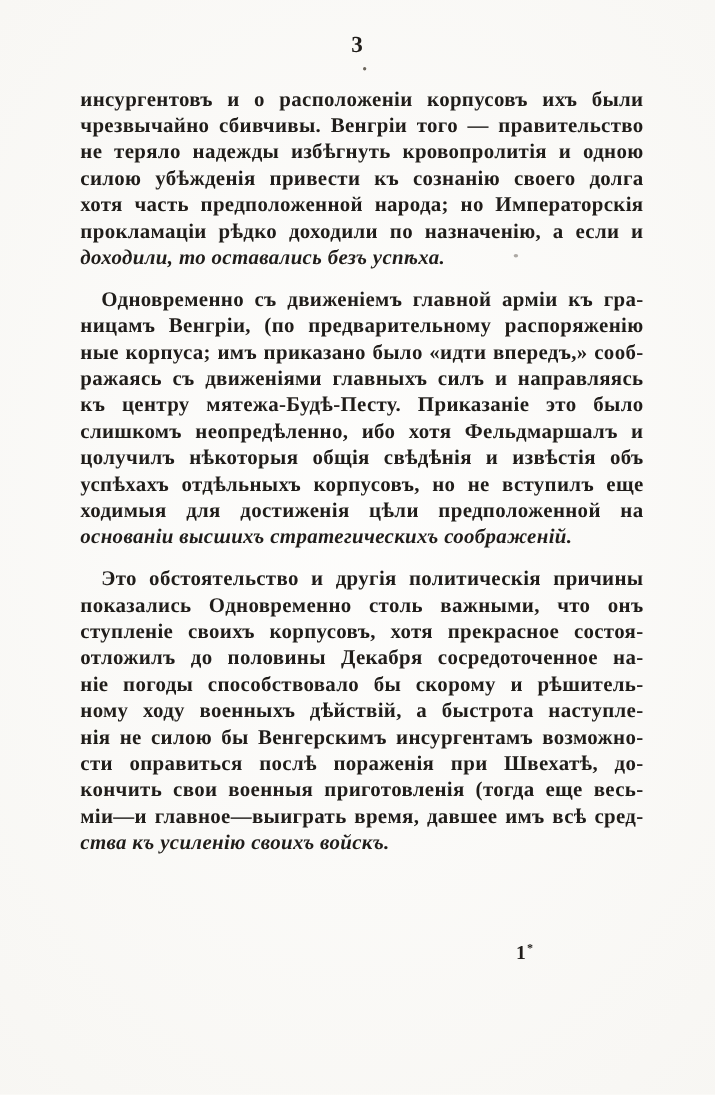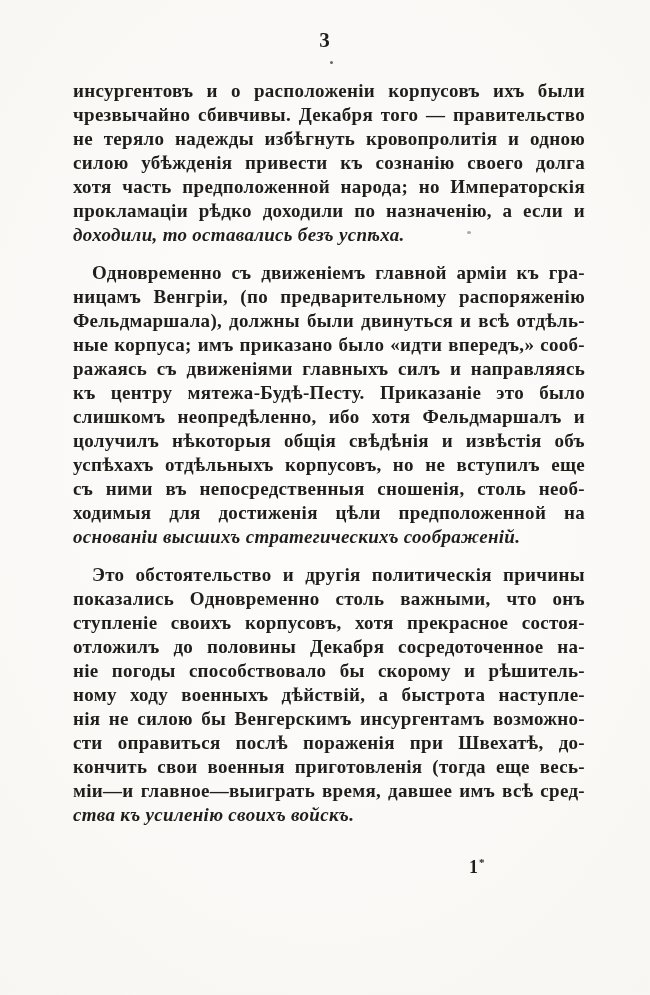--- a/index.html
+++ b/index.html
@@ -90,39 +90,37 @@
   <div class="page-number">3</div>
 
   <span class="speck s1"></span>
   <span class="speck s2"></span>
   <span class="speck s3"></span>
 
   <div class="text-block">
 
     <div class="para">
       <div class="line just">инсургентовъ и о расположеніи корпусовъ ихъ были</div>
-      <div class="line just">чрезвычайно сбивчивы. Декабря того — правительство</div>
+      <div class="line just">чрезвычайно сбивчивы. Венгріи того — правительство</div>
       <div class="line just">не теряло надежды избѣгнуть кровопролитія и одною</div>
       <div class="line just">силою убѣжденія привести къ сознанію своего долга</div>
       <div class="line just">хотя часть предположенной народа; но Императорскія</div>
       <div class="line just">прокламаціи рѣдко доходили по назначенію, а если и</div>
       <div class="line last">доходили, то оставались безъ успѣха.</div>
     </div>
 
     <div class="para">
       <div class="line just indent">Одновременно съ движеніемъ главной арміи къ гра-</div>
       <div class="line just">ницамъ Венгріи, (по предварительному распоряженію</div>
-      <div class="line just">Фельдмаршала), должны были двинуться и всѣ отдѣль-</div>
       <div class="line just">ные корпуса; имъ приказано было «идти впередъ,» сооб-</div>
       <div class="line just">ражаясь съ движеніями главныхъ силъ и направляясь</div>
       <div class="line just">къ центру мятежа-Будѣ-Песту. Приказаніе это было</div>
       <div class="line just">слишкомъ неопредѣленно, ибо хотя Фельдмаршалъ и</div>
       <div class="line just">цолучилъ нѣкоторыя общія свѣдѣнія и извѣстія объ</div>
       <div class="line just">успѣхахъ отдѣльныхъ корпусовъ, но не вступилъ еще</div>
-      <div class="line just">съ ними въ непосредственныя сношенія, столь необ-</div>
       <div class="line just">ходимыя для достиженія цѣли предположенной на</div>
       <div class="line last">основаніи высшихъ стратегическихъ соображеній.</div>
     </div>
 
     <div class="para">
       <div class="line just indent">Это обстоятельство и другія политическія причины</div>
       <div class="line just">показались Одновременно столь важными, что онъ</div>
       <div class="line just">ступленіе своихъ корпусовъ, хотя прекрасное состоя-</div>
       <div class="line just">отложилъ до половины Декабря сосредоточенное на-</div>
       <div class="line just">ніе погоды способствовало бы скорому и рѣшитель-</div>

